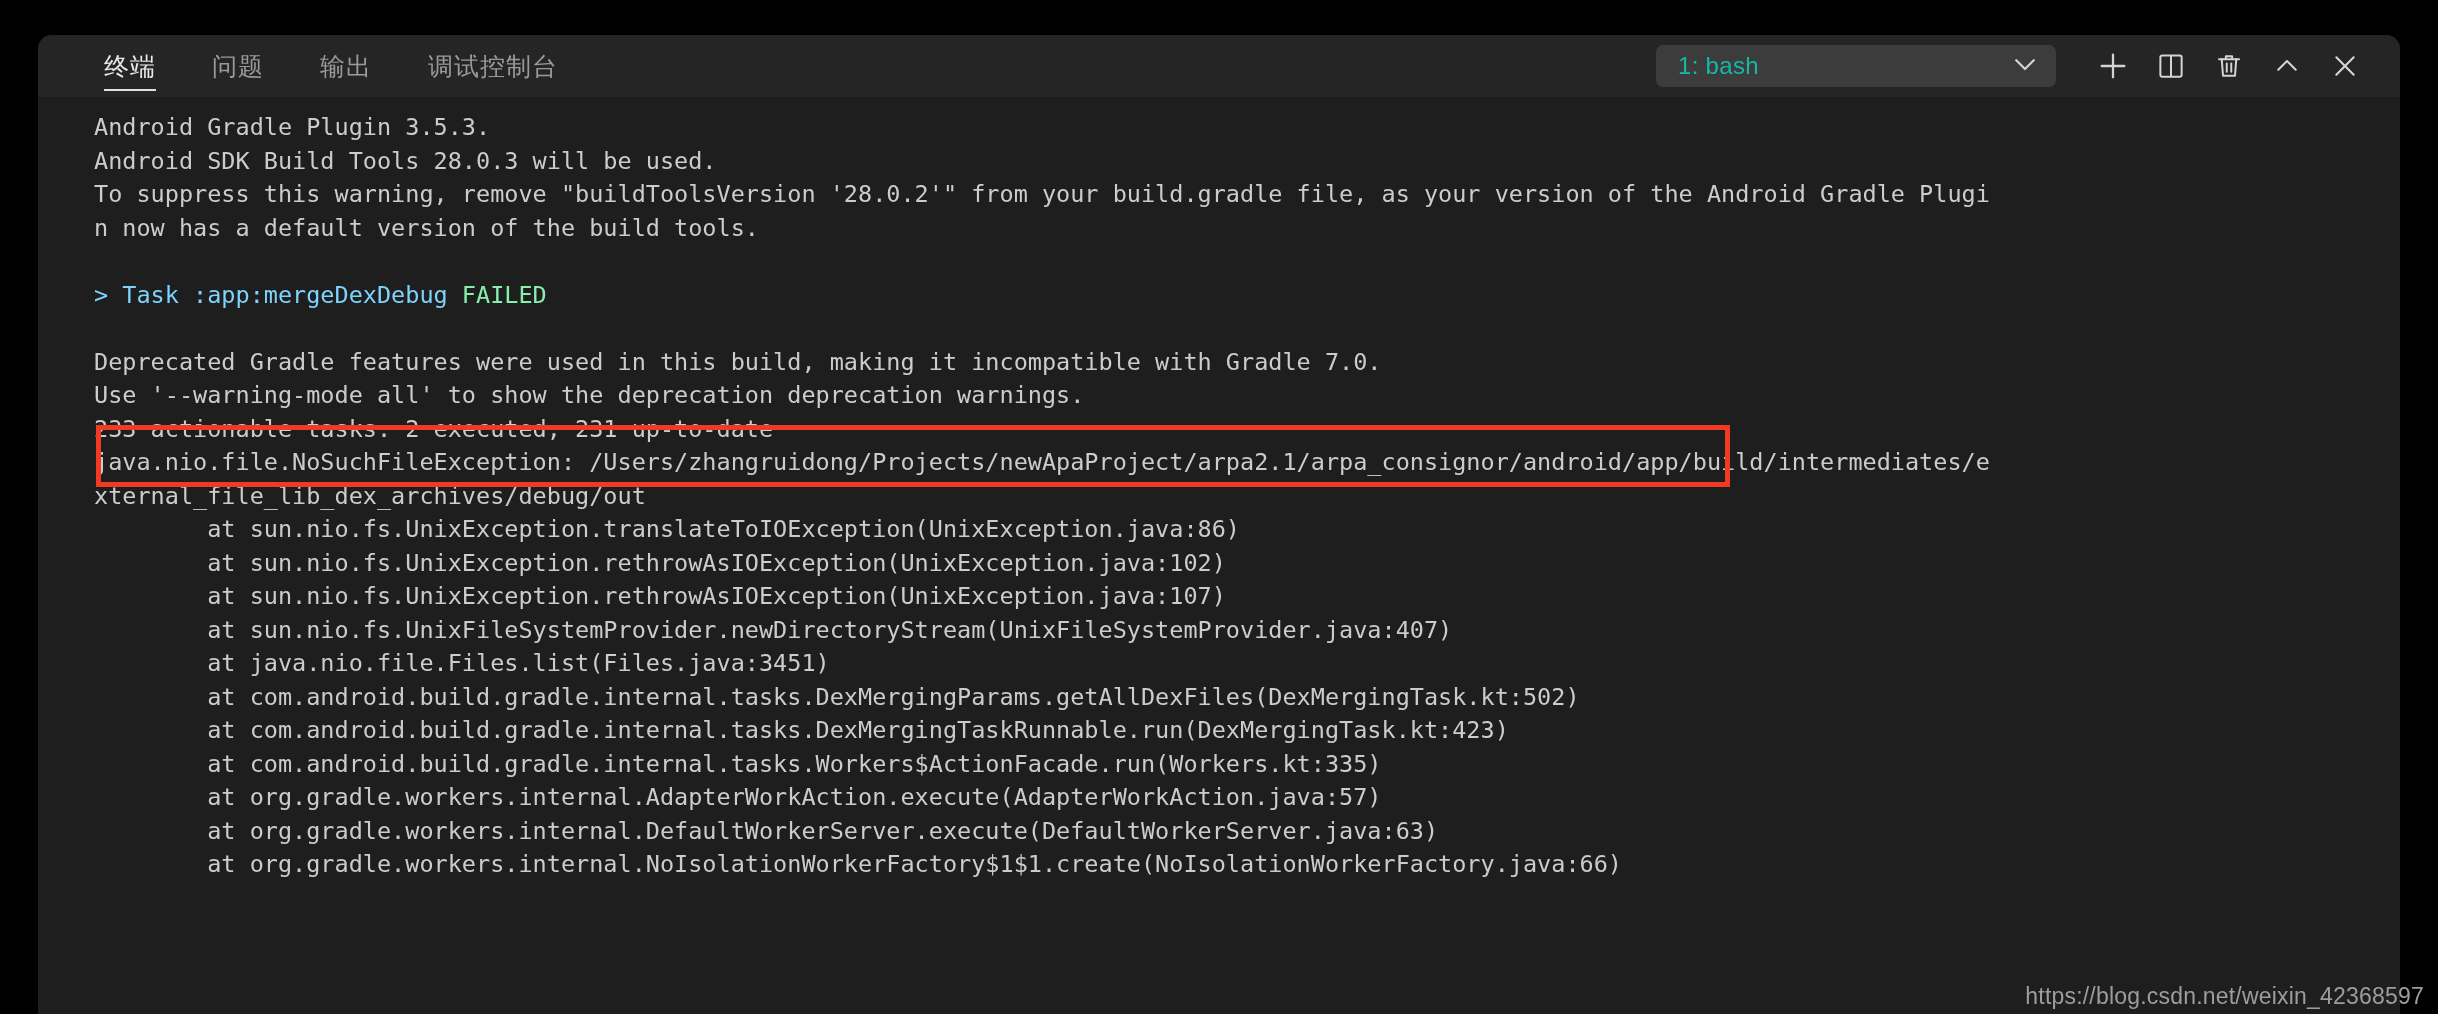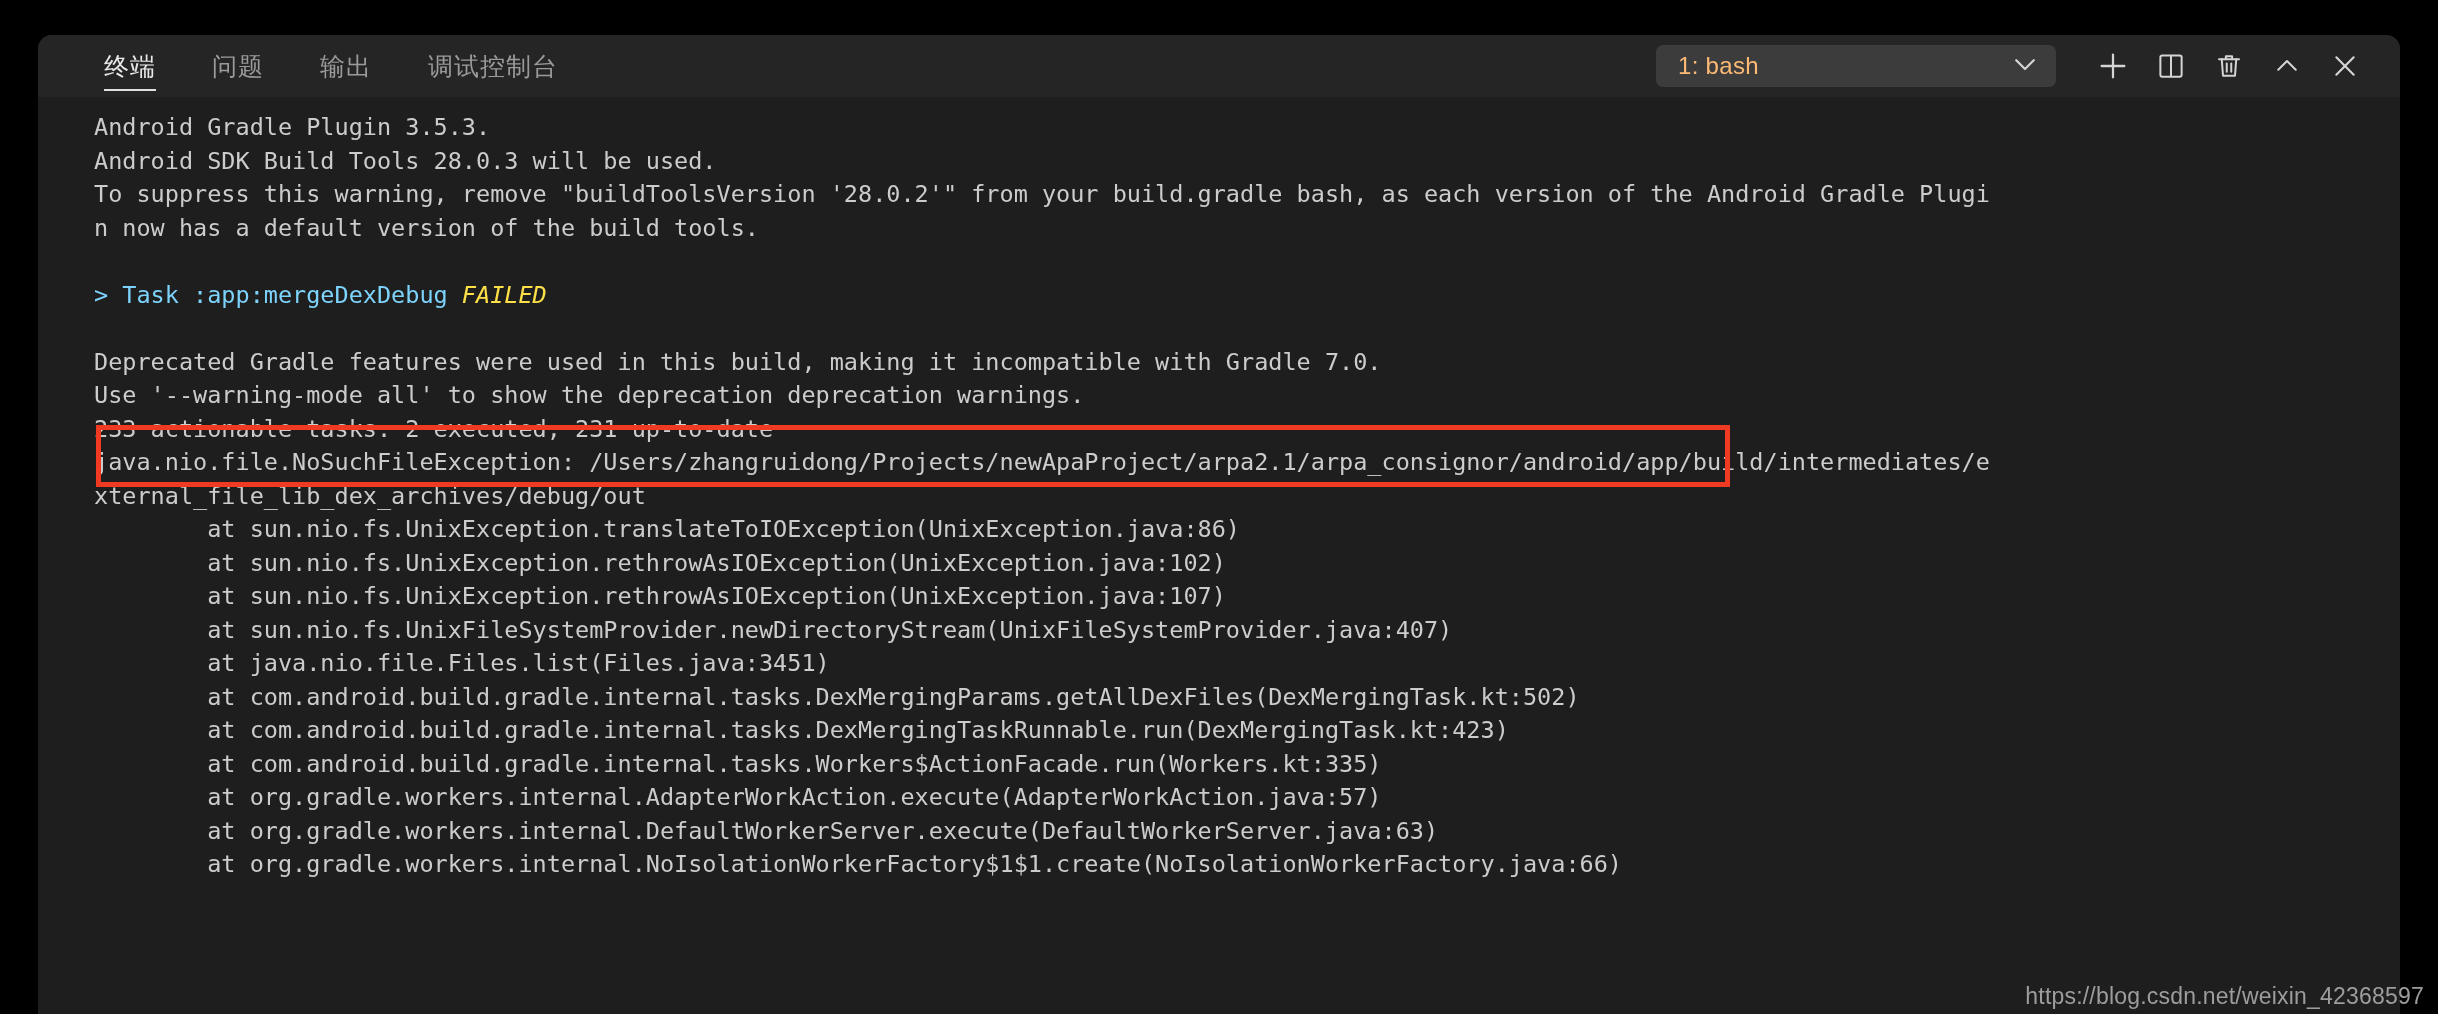--- a/index.html
+++ b/index.html
@@ -95,21 +95,21 @@
     display: flex;
     align-items: center;
     justify-content: space-between;
     padding: 0 16px 0 22px;
     cursor: pointer;
     margin-right: 28px;
   }
 
   .term-select-label {
     font-size: 24px;
-    color: #fdba74;
+    color: #14b8a6;
     letter-spacing: 0.3px;
   }
 
   .icon-btn {
     width: 58px;
     height: 58px;
     display: flex;
     align-items: center;
     justify-content: center;
     cursor: pointer;
@@ -135,23 +135,22 @@
     white-space: pre;
     padding-left: 56px;
     letter-spacing: 0px;
   }
 
   .term-line.red-bold {
     color: #f14c4c;
     font-weight: bold;
   }
   .term-line .red-plain {
-    color: #fde047;
+    color: #86efac;
     font-weight: normal;
-    font-style: italic;
   }
   .term-line .red-strong {
     color: #7dd3fc;
     font-weight: normal;
   }
 
   
   .highlight-box {
     position: absolute;
     left: 58px;
@@ -257,21 +256,21 @@
           </span>
         </div>
 
       </div>
     </div>
 
     <div class="terminal-body">
 
       <div class="term-line">Android Gradle Plugin 3.5.3.</div>
       <div class="term-line">Android SDK Build Tools 28.0.3 will be used.</div>
-      <div class="term-line">To suppress this warning, remove "buildToolsVersion '28.0.2'" from your build.gradle bash, as each version of the Android Gradle Plugi</div>
+      <div class="term-line">To suppress this warning, remove "buildToolsVersion '28.0.2'" from your build.gradle file, as your version of the Android Gradle Plugi</div>
       <div class="term-line">n now has a default version of the build tools.</div>
       <div class="term-line">&nbsp;</div>
 
       <div class="term-line red-bold"><span class="red-strong">&gt; Task :app:mergeDexDebug</span><span class="red-plain"> FAILED</span></div>
 
       <div class="term-line">&nbsp;</div>
       <div class="term-line">Deprecated Gradle features were used in this build, making it incompatible with Gradle 7.0.</div>
       <div class="term-line">Use '--warning-mode all' to show the deprecation deprecation warnings.</div>
       <div class="term-line">233 actionable tasks: 2 executed, 231 up-to-date</div>
       <div class="term-line">java.nio.file.NoSuchFileException: /Users/zhangruidong/Projects/newApaProject/arpa2.1/arpa_consignor/android/app/build/intermediates/e</div>

